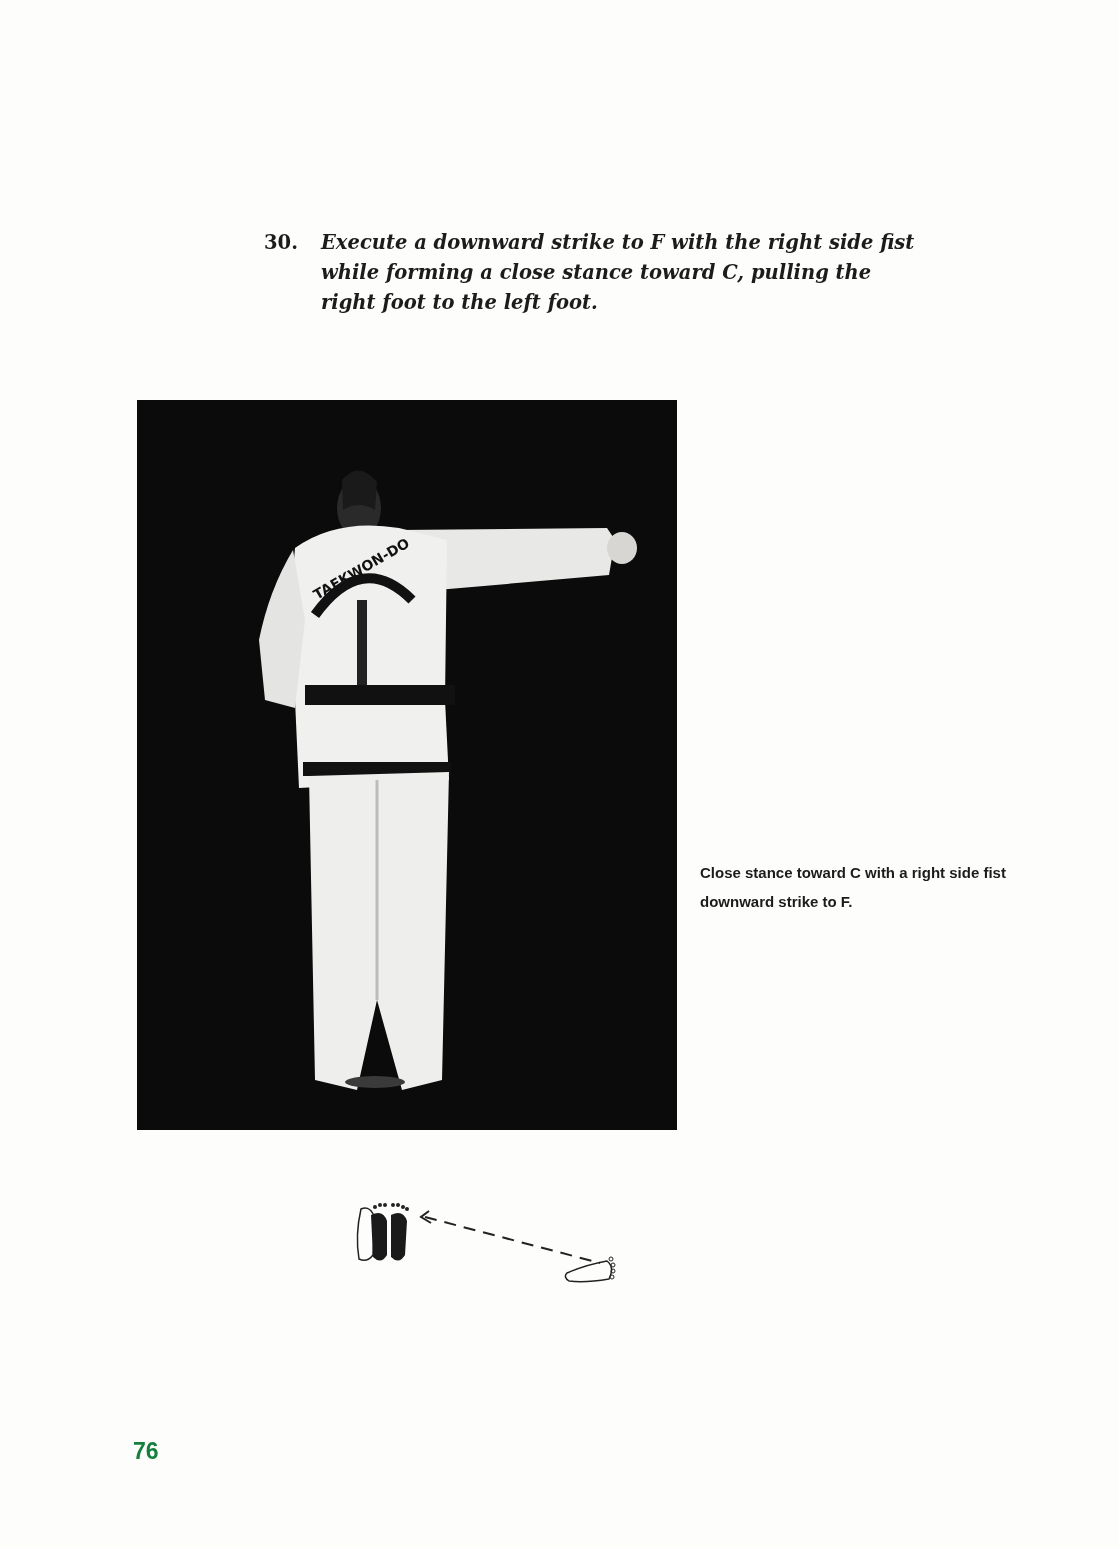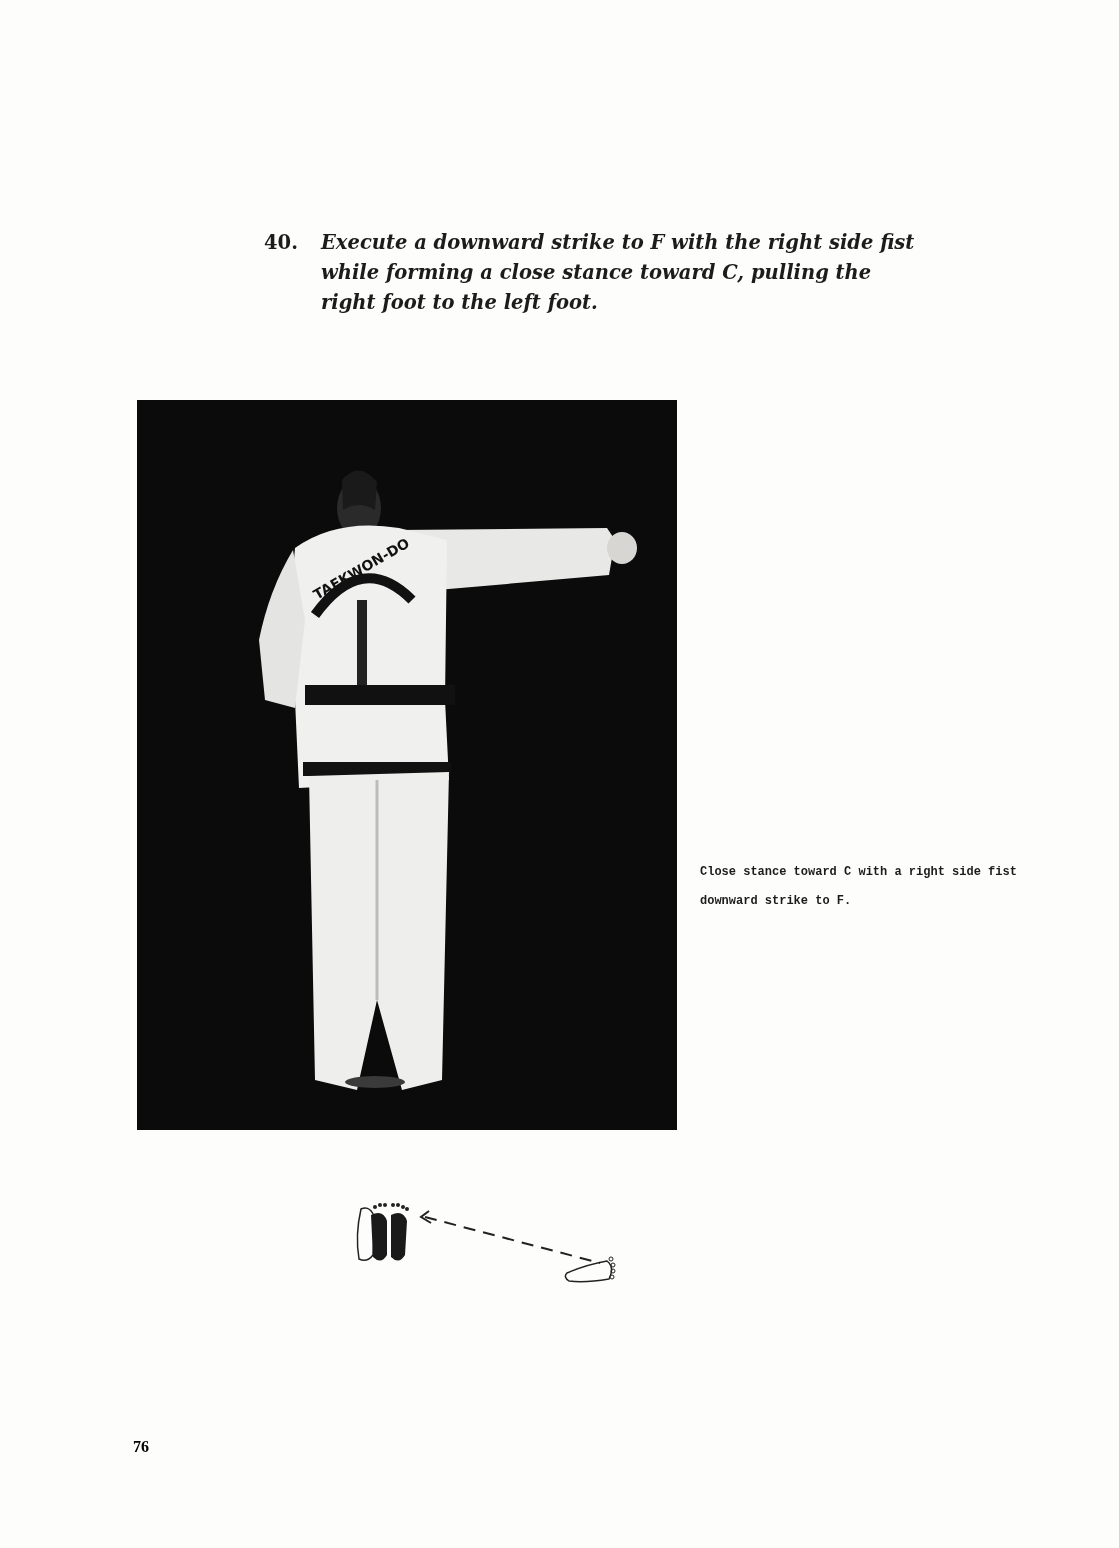--- a/index.html
+++ b/index.html
@@ -2,29 +2,29 @@
 <html><head>
 <meta charset="utf-8">
 <style>
   html, body { margin:0; padding:0; }
   body { width:1119px; height:1548px; background:#fdfdfc; position:relative; overflow:hidden; font-family:"DejaVu Serif", serif; color:#1a1a1a; }
   .step { position:absolute; left:264px; top:228px; width:640px; font-family:"DejaVu Serif", serif; font-weight:bold; font-size:19.5px; line-height:30px; color:#1c1c1c; }
   .step .num { position:absolute; left:0; top:0; }
   .step .txt { position:absolute; left:57px; top:0; width:600px;font-style:italic; }
   .photo { position:absolute; left:137px; top:400px; width:540px; height:730px; background:#0b0b0b; overflow:hidden; }
   .photo svg { display:block; }
-  .caption { position:absolute; left:700px; top:858px; width:340px; font-family:Liberation Mono, monospace; font-weight:bold; font-size:12px; line-height:29px; color:#1c1c1c; }
+  .caption { position:absolute; left:700px; top:858px; width:340px; font-family:Liberation Sans, sans-serif; font-weight:bold; font-size:15px; line-height:29px; color:#1c1c1c; }
   .diagram { position:absolute; left:345px; top:1195px; width:290px; height:100px; }
-  .pagenum { position:absolute; left:133px; top:1438px; font-family:Liberation Serif, serif; font-weight:bold; font-size:16px; color:#000000; }
+  .pagenum { position:absolute; left:133px; top:1438px; font-family:Liberation Sans, sans-serif; font-weight:bold; font-size:23px; color:#15803d; }
 </style>
 </head>
 <body>
 
 <div class="step">
-  <span class="num">40.</span>
+  <span class="num">30.</span>
   <span class="txt">Execute a downward strike to F with the right side fist while forming a close stance toward C, pulling the right foot to the left foot.</span>
 </div>
 
 <div class="photo">
   <svg width="540" height="730" viewBox="0 0 540 730" xmlns="http://www.w3.org/2000/svg">
     <rect width="540" height="730" fill="#0b0b0b"></rect>
 
     <ellipse cx="222" cy="108" rx="22" ry="30" fill="#2a2a2a"></ellipse>
     <path d="M205 80 Q222 60 240 82 L238 110 Q222 100 206 110 Z" fill="#1a1a1a"></path>
 

